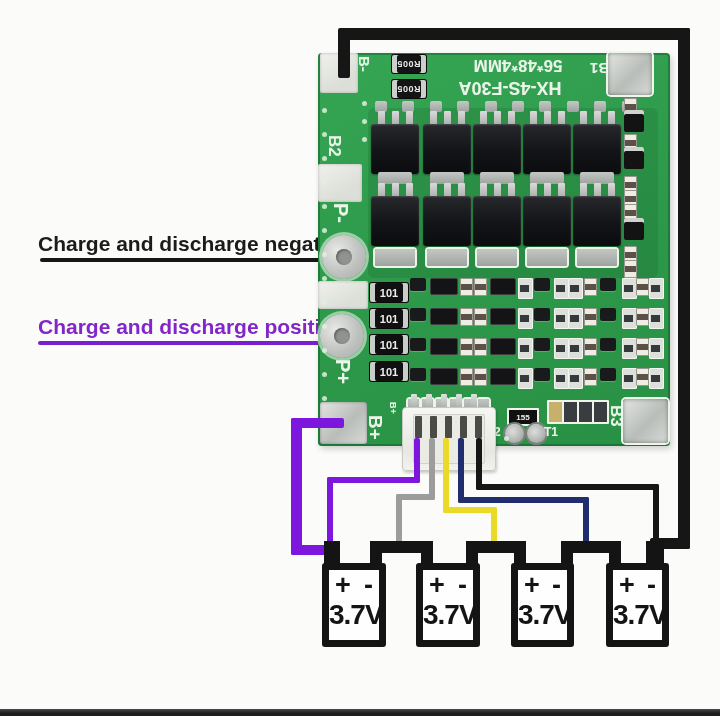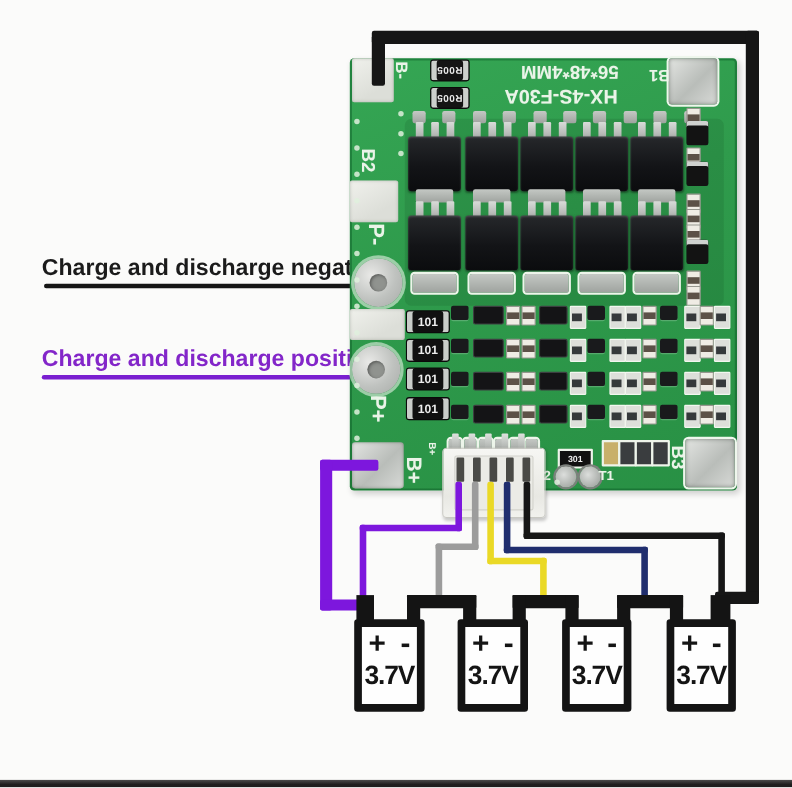--- a/index.html
+++ b/index.html
@@ -65,21 +65,21 @@
   #conn .panel{position:absolute;left:10px;top:6px;width:70px;height:48px;background:#ebebe6;
                border:1px solid #d2d2cc;border-radius:2px;}
   #conn .slot{position:absolute;top:8px;width:7px;height:22px;background:#4a4a46;border-radius:1px;}
   .cpin{position:absolute;top:394px;width:6px;height:15px;z-index:2;
         background:linear-gradient(180deg,#dfe2df,#a9ada9);border-radius:1px;}
   
   .batt{position:absolute;top:563px;height:84px;width:63px;z-index:5;background:#fefefe;
         border:7px solid #141414;border-radius:3px;box-sizing:border-box;}
   .batt .pm{display:flex;justify-content:space-between;padding:0 6px;margin-top:1px;
             font-size:27px;font-weight:bold;color:#141414;line-height:28px;}
-  .batt .vv{font-size:24px;font-weight:bold;color:#141414;text-align:center;letter-spacing:-1px;line-height:32px;}
+  .batt .vv{font-size:28px;font-weight:bold;color:#141414;text-align:center;letter-spacing:-1px;line-height:32px;}
   .tab{position:absolute;top:541px;height:26px;background:#141414;z-index:4;}
   .bar{position:absolute;top:541px;height:12px;background:#141414;z-index:4;border-radius:1px;}
   #bottombar{position:absolute;left:0;top:709px;width:720px;height:7px;z-index:6;
              background:linear-gradient(180deg,#4a4a4a,#1d1d1d 60%);}
 </style>
 </head>
 <body>
 
 <div id="stage">
 
@@ -113,21 +113,21 @@
     <div class="whitepad" style="left:0;top:228px;width:50px;height:28px;"></div>
     <div class="rcirc" style="left:2px;top:261px;">
         <div class="hole"></div>
       </div>
     <div class="silk vert" style="left:13px;top:306px;font-size:20px;">P+</div>
 
     <div class="pad" style="left:2px;top:349px;width:47px;height:42px;"></div>
     <div class="silk vert" style="left:46px;top:362px;font-size:19px;">B+</div>
     <div class="silk vert" style="left:70px;top:349px;font-size:9px;">B+</div>
     <div class="chip301" style="left:189px;top:355px;">
-        <span>301</span>
+        <span>155</span>
       </div>
     <div class="silk" style="left:176px;top:372px;font-size:12px;">2</div>
     <div class="tpad" style="left:187px;top:371px;"></div>
     <div class="tpad" style="left:209px;top:371px;"></div>
     <div class="silk" style="left:226px;top:372px;font-size:12px;">T1</div>
     <div class="silk vert" style="left:288px;top:352px;font-size:17px;">B3</div>
     <div class="pad outl" style="left:305px;top:346px;width:45px;height:44px;"></div>
   <div class="ftab" style="left: 57px; top: 48px; width: 12px; height: 11px;"></div>
       <div class="ftab" style="left: 84.4px; top: 48px; width: 12px; height: 11px;"></div>
       <div class="ftab" style="left: 111.8px; top: 48px; width: 12px; height: 11px;"></div>

